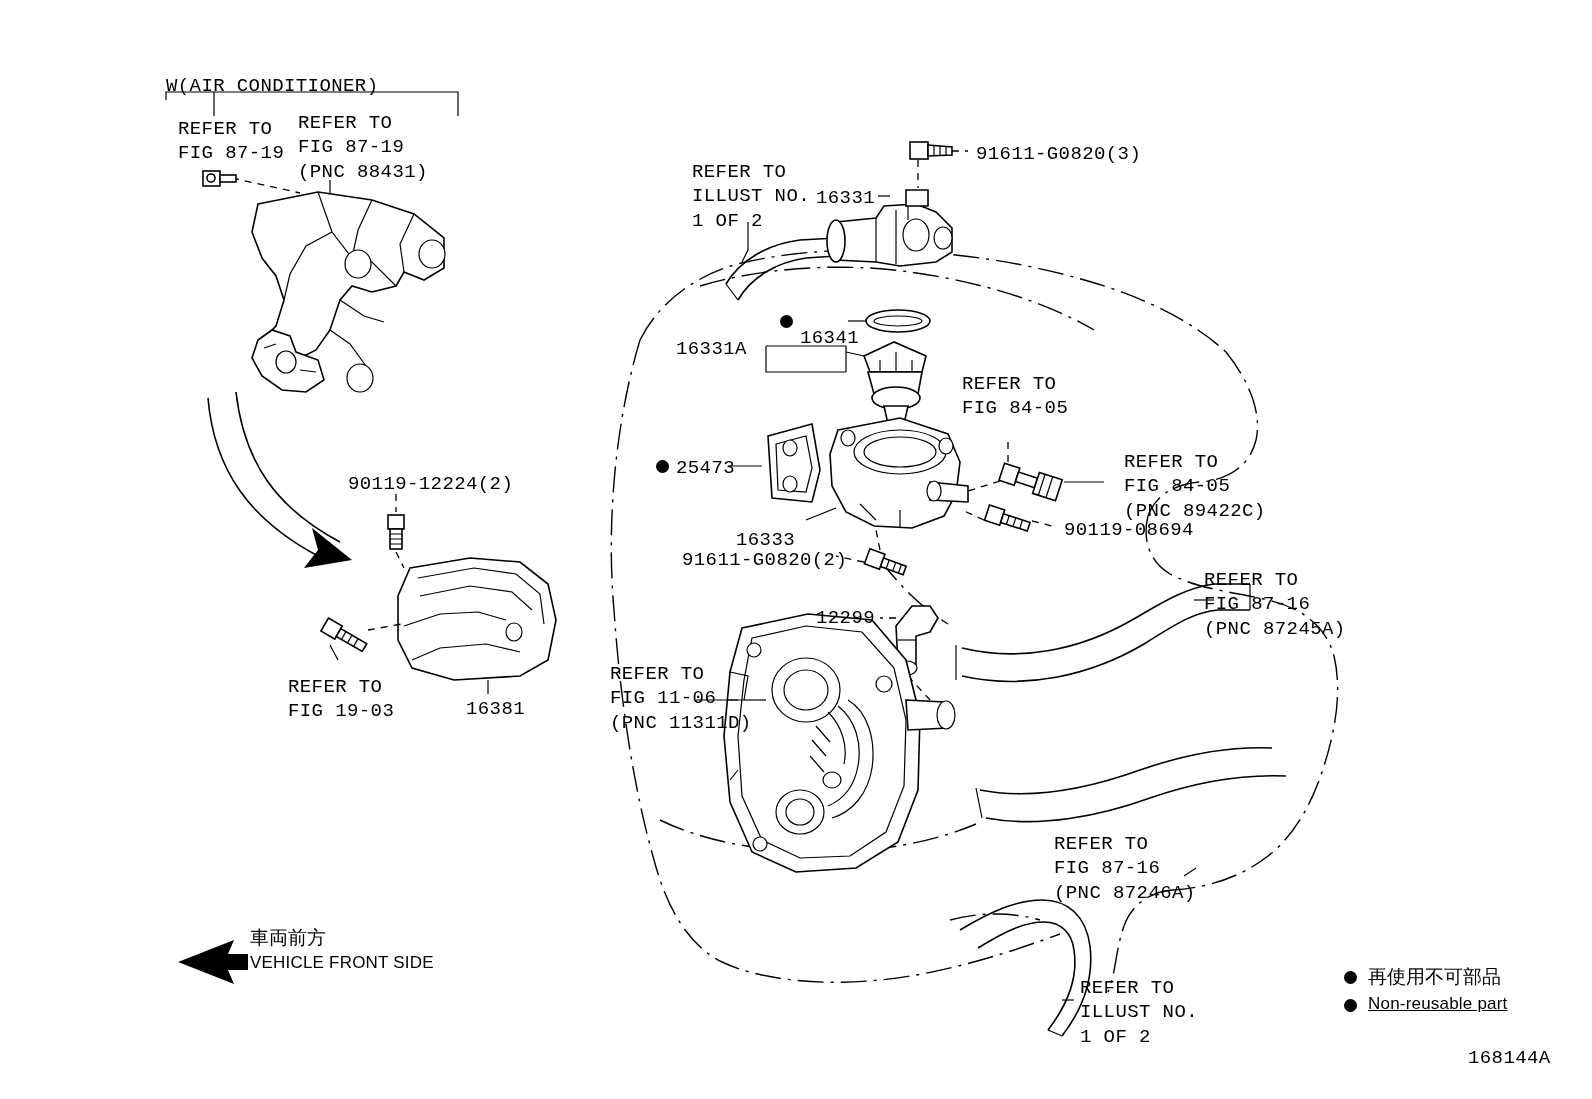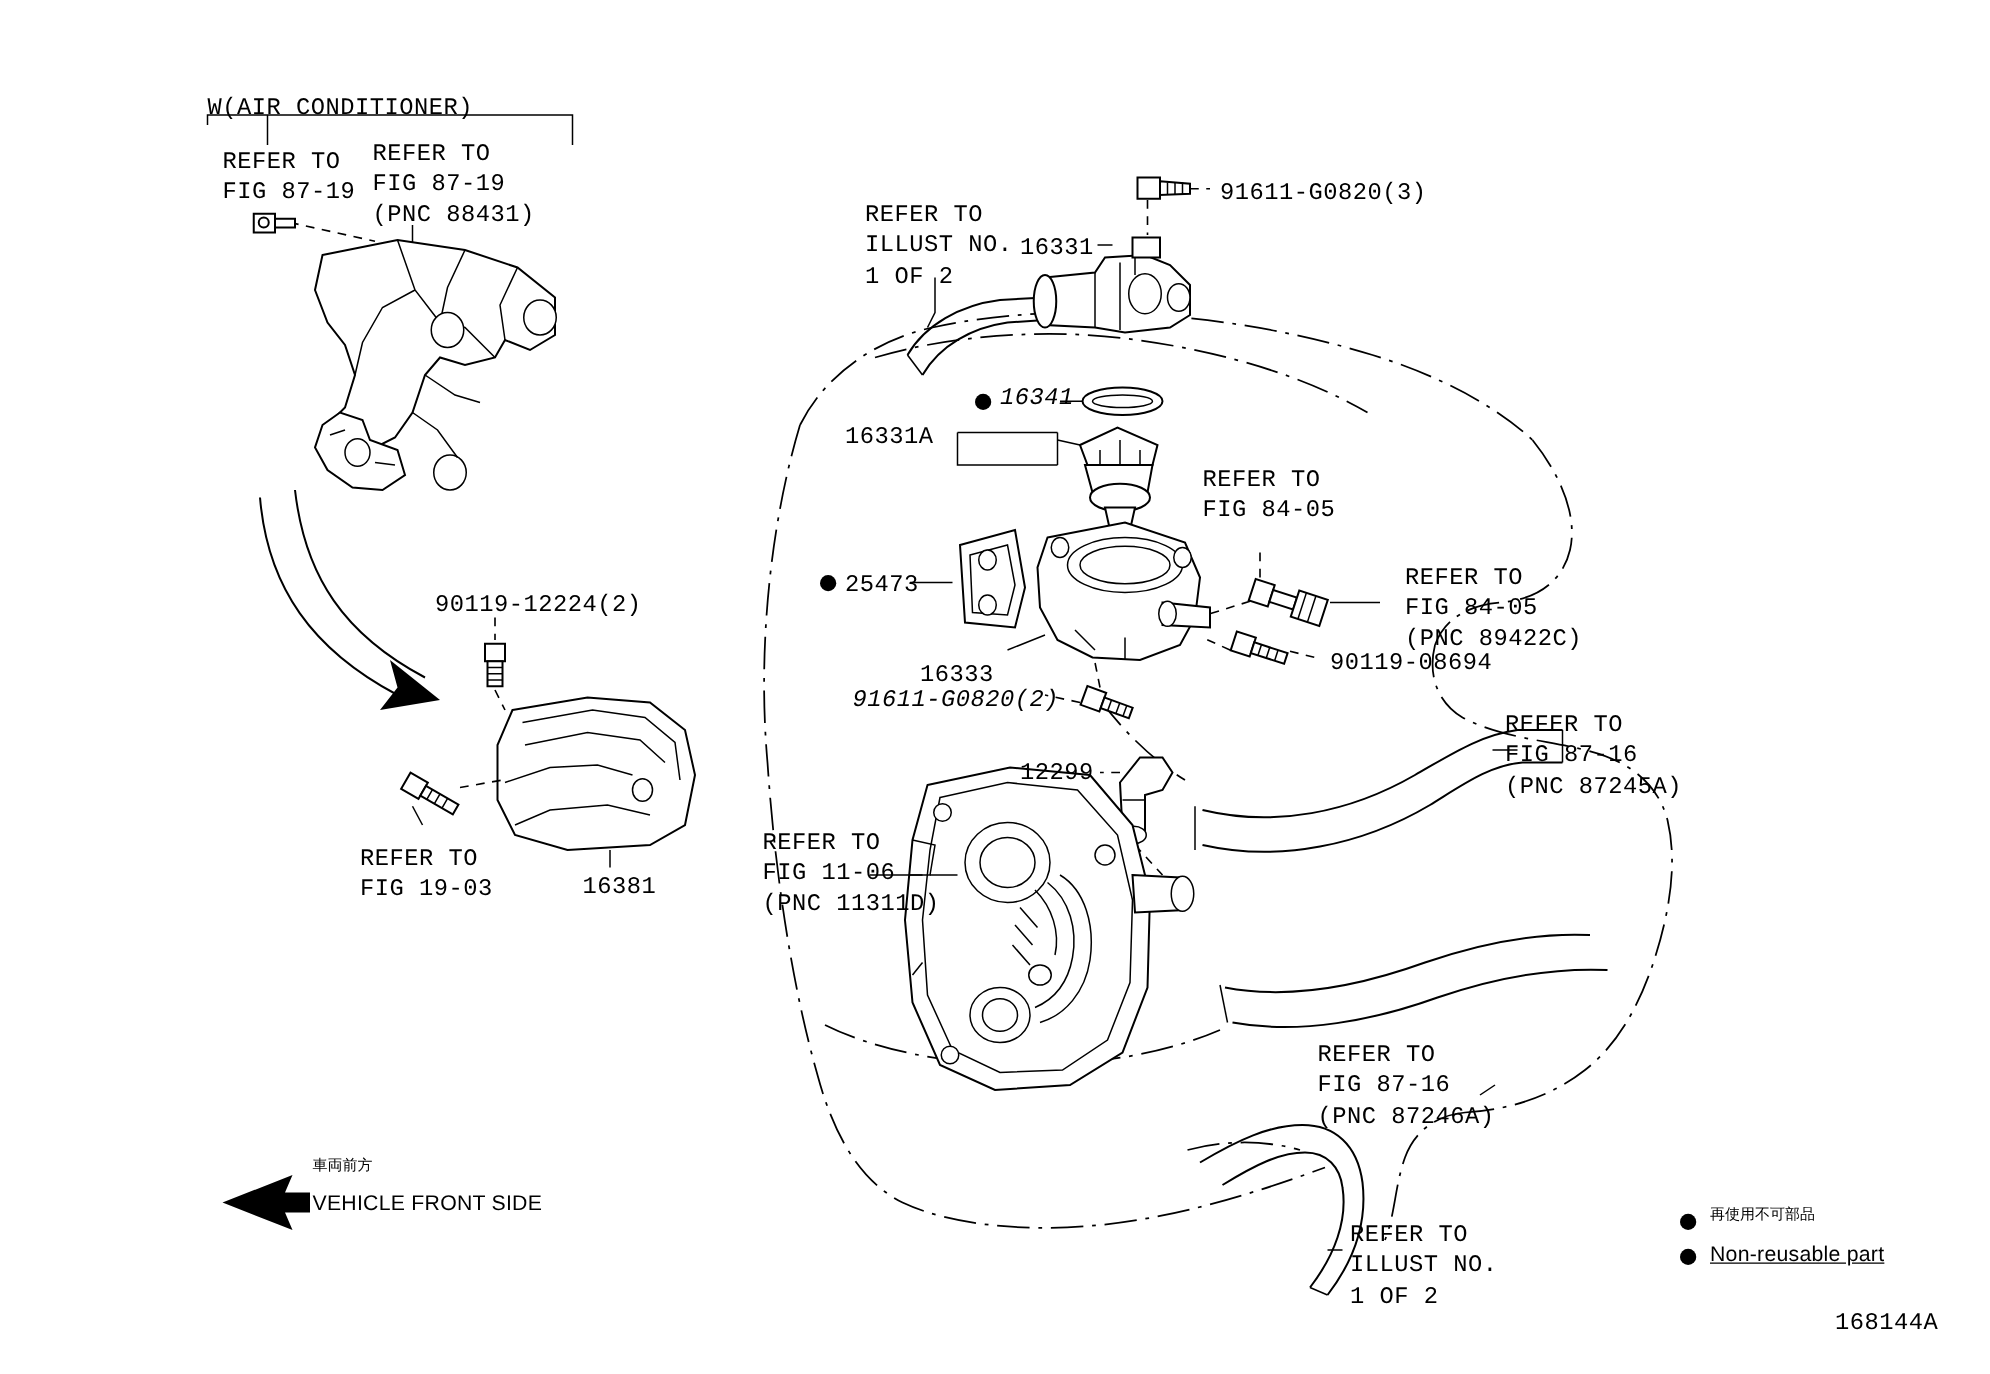--- a/index.html
+++ b/index.html
@@ -1,21 +1,21 @@
 <!DOCTYPE html>
 <html><head>
 <meta charset="utf-8">
 <style>
   html,body{margin:0;padding:0;background:#ffffff;}
   body{width:1592px;height:1099px;position:relative;overflow:hidden;
        font-family:"Liberation Mono", monospace;color:#000;}
   .diagram{position:absolute;left:0;top:0;width:1592px;height:878px;}
   .lbl{position:absolute;white-space:pre;line-height:1.28;font-size:19px;
        font-family:"Liberation Mono", monospace;letter-spacing:0.4px;}
-  .lbl.jp{font-family:"DejaVu Sans", sans-serif;font-size:12px;letter-spacing:0;}
+  .lbl.jp{font-family:"DejaVu Sans", sans-serif;font-size:19px;letter-spacing:0;}
   .lbl.cap{font-size:17px;font-family:"Liberation Sans", sans-serif;letter-spacing:0.2px;}
   .lbl.code{font-size:19px;}
   .dot{position:absolute;width:13px;height:13px;border-radius:50%;background:#000;}
   svg{position:absolute;left:0;top:0;}
   .ln{fill:none;stroke:#000;stroke-width:1.6;}
   .ln-thin{fill:none;stroke:#000;stroke-width:1.2;}
   .ln-dash{fill:none;stroke:#000;stroke-width:1.3;stroke-dasharray:7 6;}
   .ln-chain{fill:none;stroke:#000;stroke-width:1.4;stroke-dasharray:26 7 3 7;}
   .fillw{fill:#ffffff;stroke:#000;stroke-width:1.6;}
   .fillw-thin{fill:#ffffff;stroke:#000;stroke-width:1.2;}
@@ -267,36 +267,36 @@
   <div class="lbl code" style="left:466px;top:697px;text-align:right;">16381</div>
 
   <div class="lbl" style="left:692px;top:160px;">REFER TO
 ILLUST NO.
 1 OF 2</div>
 
   <div class="lbl code" style="left:816px;top:186px;">16331</div>
   <div class="lbl code" style="left:976px;top:142px;">91611-G0820(3)</div>
 
   <span class="dot" style="left:780px;top:315px;"></span>
-  <div class="lbl code" style="left:800px;top:306px;font-style:italic;">16341</div>
+  <div class="lbl code" style="left:800px;top:326px;">16341</div>
 
   <div class="lbl code" style="left:676px;top:337px;">16331A</div>
 
   <div class="lbl" style="left:962px;top:372px;">REFER TO
 FIG 84-05</div>
   <div class="lbl" style="left:1124px;top:450px;">REFER TO
 FIG 84-05
 (PNC 89422C)</div>
 
   <span class="dot" style="left:656px;top:460px;"></span>
   <div class="lbl code" style="left:676px;top:456px;">25473</div>
 
   <div class="lbl code" style="left:736px;top:508px;margin-top:20px;">16333</div>
   <div class="lbl code" style="left:1064px;top:518px;">90119-08694</div>
-  <div class="lbl code" style="left:682px;top:548px;font-style:italic;">91611-G0820(2)</div>
+  <div class="lbl code" style="left:682px;top:548px;">91611-G0820(2)</div>
 
   <div class="lbl code" style="left:816px;top:606px;">12299</div>
 
   <div class="lbl" style="left:610px;top:662px;">REFER TO
 FIG 11-06
 (PNC 11311D)</div>
 
   <div class="lbl" style="left:1204px;top:568px;">REFER TO
 FIG 87-16
 (PNC 87245A)</div>

